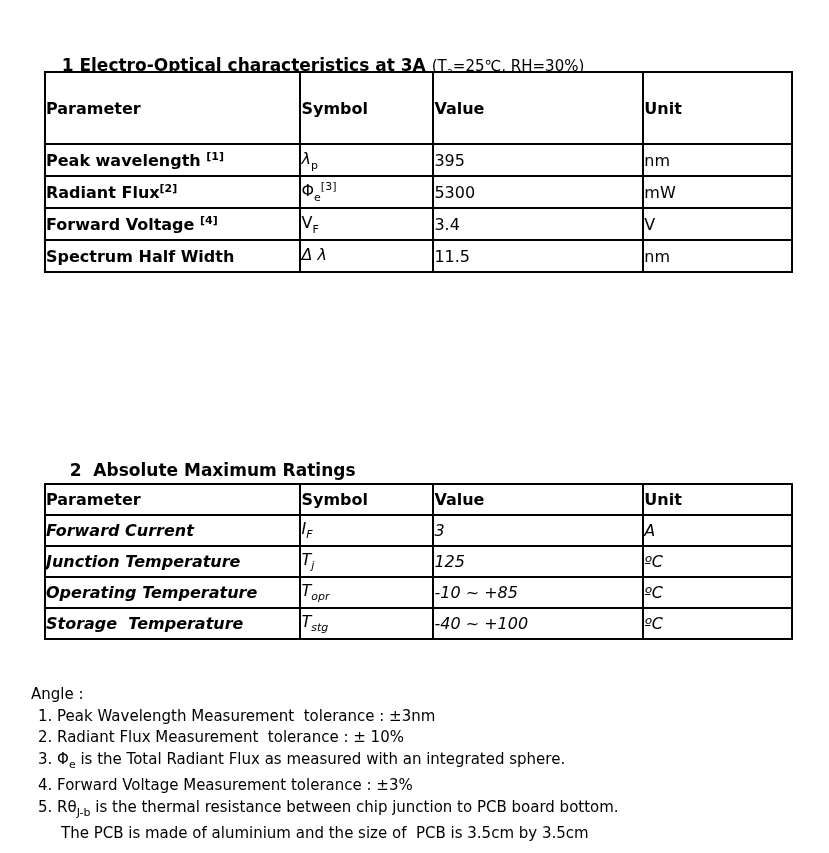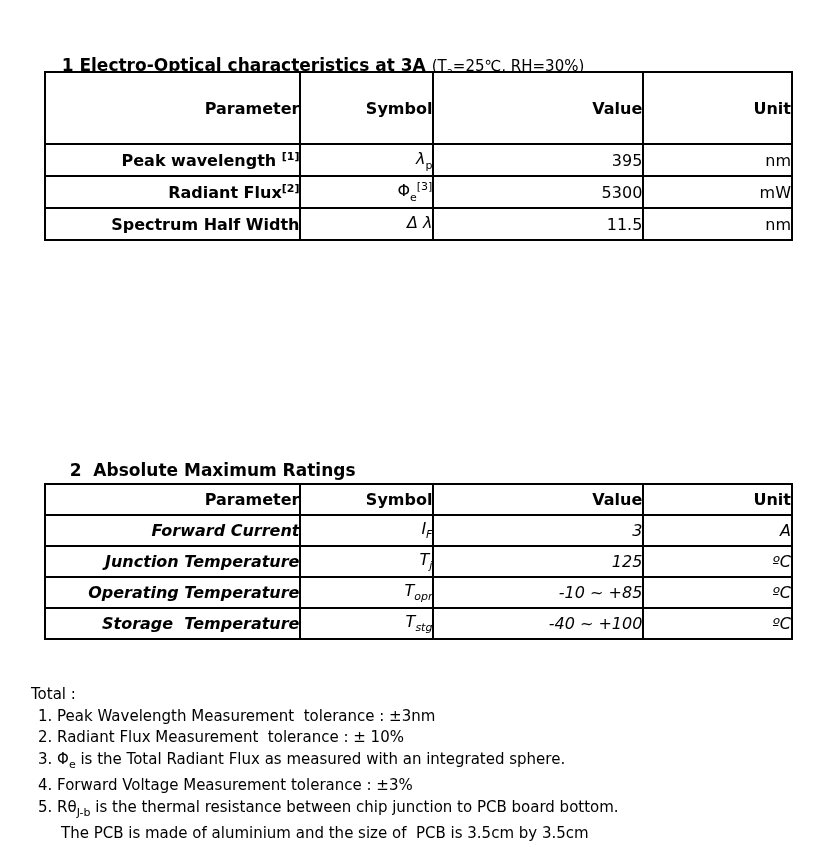--- a/index.html
+++ b/index.html
@@ -35,21 +35,21 @@
     left: 44px;
     width: 749px;
     border-collapse: collapse;
     table-layout: fixed;
     background: #ffffff;
   }
   #table1 { top: 71px; }
   #table2 { top: 483px; }
   table.tbl th, table.tbl td {
     border: 2px solid #000000;
-    text-align: right;
+    text-align: left;
     vertical-align: middle;
     padding: 0;
     overflow: hidden;
   }
   table.tbl th { font-size: 16px; font-weight: bold; }
   #table1 thead tr { height: 72px; }
   #table1 tbody tr { height: 32px; }
   #table2 thead tr { height: 31px; }
   #table2 tbody tr { height: 31px; font-style: italic; }
   td.param { font-weight: bold; font-size: 16px; }
@@ -102,20 +102,26 @@
         <td class="val">395</td>
         <td class="unit">nm</td>
       </tr>
       <tr>
         <td class="param"><span class="pre">Radiant Flux</span><sup class="psup">[2]</sup></td>
         <td class="sym"><span>Φ</span><sub>e</sub><sup>[3]</sup></td>
         <td class="val">5300</td>
         <td class="unit">mW</td>
       </tr>
       <tr>
+        <td class="param"><span class="pre">Forward Voltage </span><sup class="psup">[4]</sup></td>
+        <td class="sym"><span>V</span><sub>F</sub><sup></sup></td>
+        <td class="val">3.4</td>
+        <td class="unit">V</td>
+      </tr>
+      <tr>
         <td class="param"><span class="pre">Spectrum Half Width</span><sup class="psup"></sup></td>
         <td class="sym"><span class="it">Δ λ</span><sub></sub><sup></sup></td>
         <td class="val">11.5</td>
         <td class="unit">nm</td>
       </tr>
     </tbody>
   </table>
 
   <div class="section-title" id="title2">
     <span class="pre">2  Absolute Maximum Ratings</span>
@@ -158,21 +164,21 @@
       <tr>
         <td class="param"><span class="pre">Storage  Temperature</span></td>
         <td class="sym"><span>T</span><sub>stg</sub></td>
         <td class="val">-40 ~ +100</td>
         <td class="unit">ºC</td>
       </tr>
     </tbody>
   </table>
 
   <div class="notes">
-    <div class="heading">Total :</div>
+    <div class="heading">Angle :</div>
     <div class="note-line">1. Peak Wavelength Measurement  tolerance : ±3nm</div>
     <div class="note-line">2. Radiant Flux Measurement  tolerance : ± 10%</div>
     <div class="note-line"><span>3. Φ</span><sub>e</sub><span> is the Total Radiant Flux as measured with an integrated sphere.</span></div>
     <div class="note-line">4. Forward Voltage Measurement tolerance : ±3%</div>
     <div class="note-line"><span>5. Rθ</span><sub>J-b</sub><span> is the thermal resistance between chip junction to PCB board bottom.</span></div>
     <div class="note-line note-cont">The PCB is made of aluminium and the size of  PCB is 3.5cm by 3.5cm</div>
   </div>
 
 </div>
 

